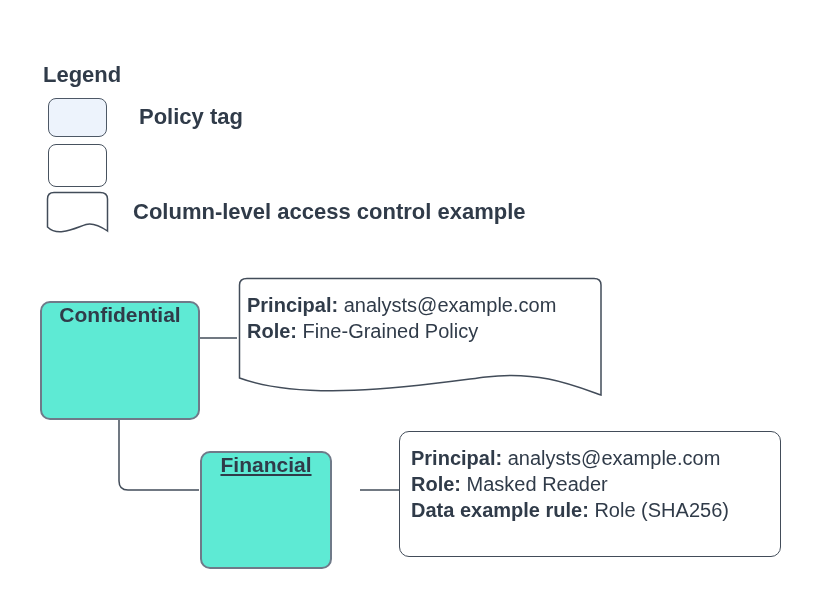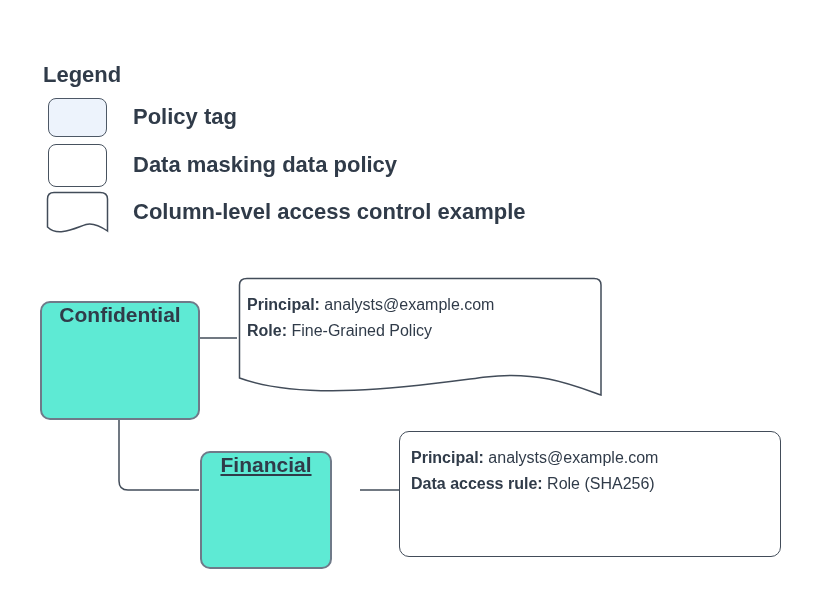--- a/index.html
+++ b/index.html
@@ -38,21 +38,21 @@
     border: 2px solid #6f7a89;
     border-radius: 10px;
     display: flex; justify-content: center;
     font-size: 21px; font-weight: bold; margin-top: 23px;
   }
   .node-confidential { left: 40px; top: 278px; width: 160px; height: 119px; }
   .node-financial    { left: 200px; top: 428px; width: 132px; height: 118px; text-decoration: underline; }
 
   
   .callout-text {
-    font-size: 16px; line-height: 26px; white-space: nowrap;
+    font-size: 20px; line-height: 26px; white-space: nowrap;
   }
   .doc-callout { left: 238px; top: 277px; width: 365px; height: 124px; }
   .doc-callout svg { position: absolute; left: 0; top: 0; }
   .doc-callout .callout-text { position: absolute; left: 9px; top: 15px; }
   .round-callout {
     left: 399px; top: 431px; width: 382px; height: 126px;
     background: #ffffff;
     border: 1.5px solid #424c59;
     border-radius: 10px;
     padding: 13px 10px 0 11px;
@@ -69,24 +69,23 @@
 
   <svg class="abs edge-layer" width="820" height="598" viewBox="0 0 820 598">
     <path class="edge" d="M 199 338 H 237"></path>
     <path class="edge" d="M 119 397 V 481 Q 119 490 128 490 H 199"></path>
     <path class="edge" d="M 360 490 H 399"></path>
   </svg>
 
   <div class="abs legend-title">Legend</div>
 
   <div class="abs swatch-rounded swatch-blue" style="left:48px; top:98px; height:39px;"></div>
-  <div class="abs legend-label" style="top:104px;">Policy tag</div>
+  <div class="abs legend-label" style="top:104px;margin-left:6px;">Policy tag</div>
 
   <div class="abs swatch-rounded" style="left:48px; top:144px; height:43px;"></div>
-  <div class="abs legend-label" style="top:152px;">Data masking data policy</div>
 
   <svg class="abs" style="left:46px; top:191px;" width="63" height="47" viewBox="0 0 63 47">
     <path class="shape-stroke" d="M 8 1.5 L 54 1.5 Q 61.5 1.5 61.5 8 L 61.5 40
              C 54 35 47 31.5 40 33.5
              C 29 37 12 46.5 1.5 36
              L 1.5 8 Q 1.5 1.5 8 1.5 Z"></path>
   </svg>
   <div class="abs legend-label" style="top:199px;">Column-level access control example</div>
 
   <div class="abs node node-confidential">
@@ -105,16 +104,17 @@
                L 1.5 8 Q 1.5 1.5 9 1.5 Z"></path>
     </svg>
     <div class="callout-text">
       <div><span class="bold">Principal:</span> <span>analysts@example.com</span></div>
       <div><span class="bold">Role:</span> <span>Fine-Grained Policy</span></div>
     </div>
   </div>
 
   <div class="abs round-callout callout-text">
     <div><span class="bold">Principal:</span> <span>analysts@example.com</span></div>
-    <div><span class="bold">Data access rule:</span> <span>Role (SHA256)</span></div>
+    <div><span class="bold">Role:</span> <span>Masked Reader</span></div>
+    <div><span class="bold">Data example rule:</span> <span>Role (SHA256)</span></div>
   </div>
 
 </div>
 
 </body></html>

